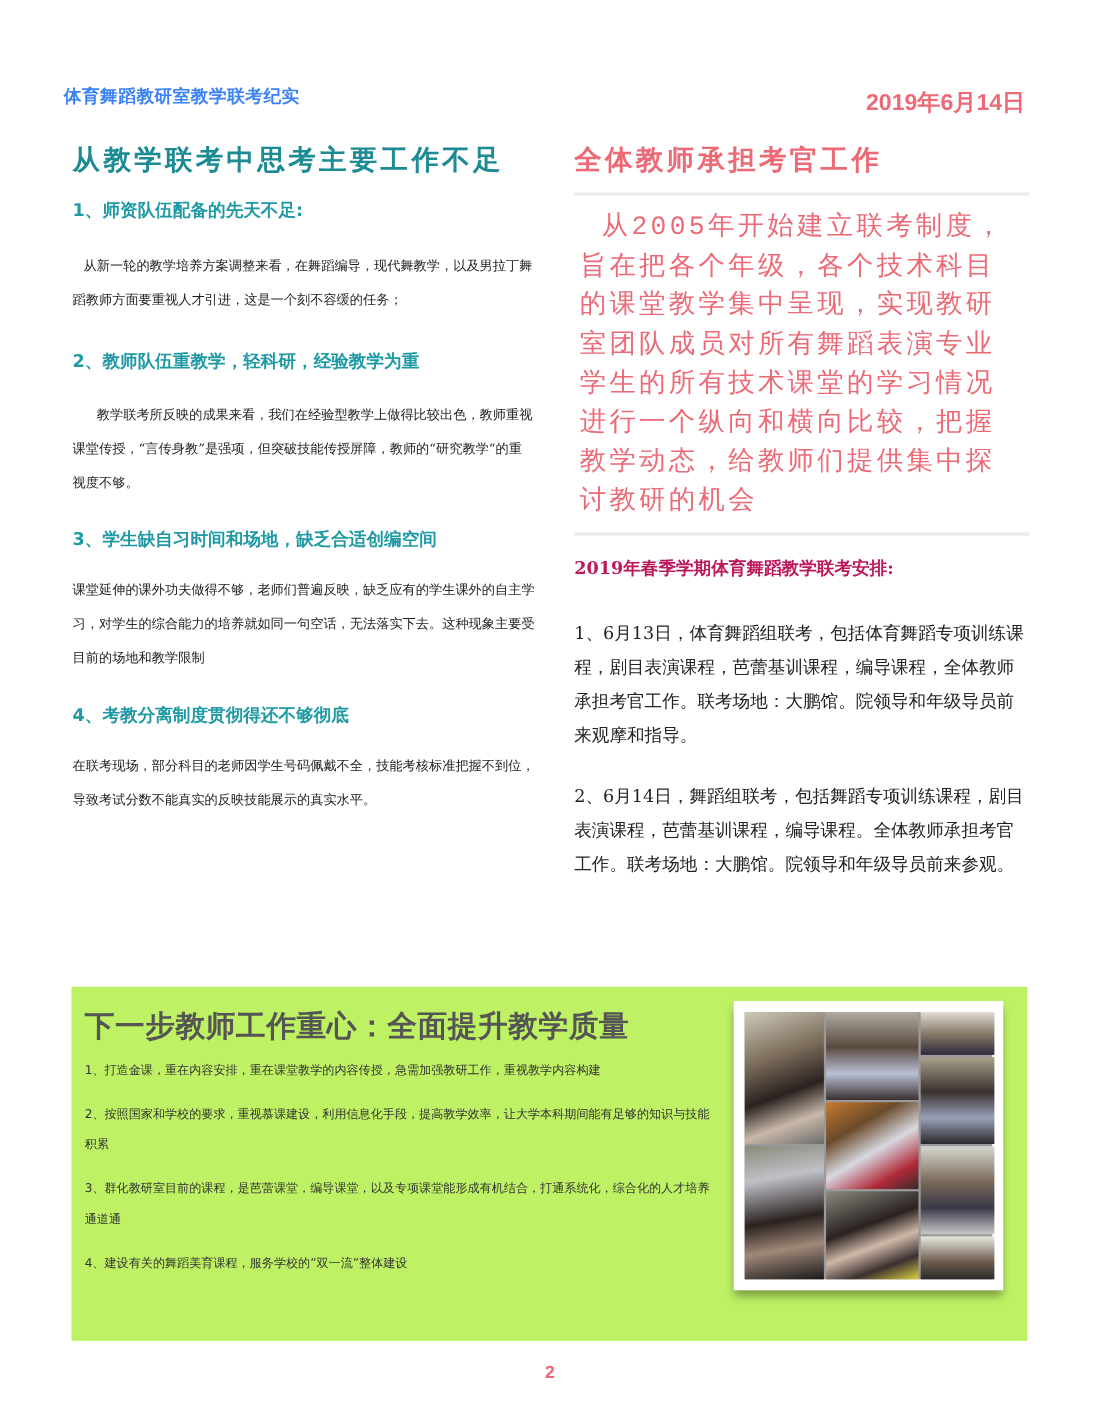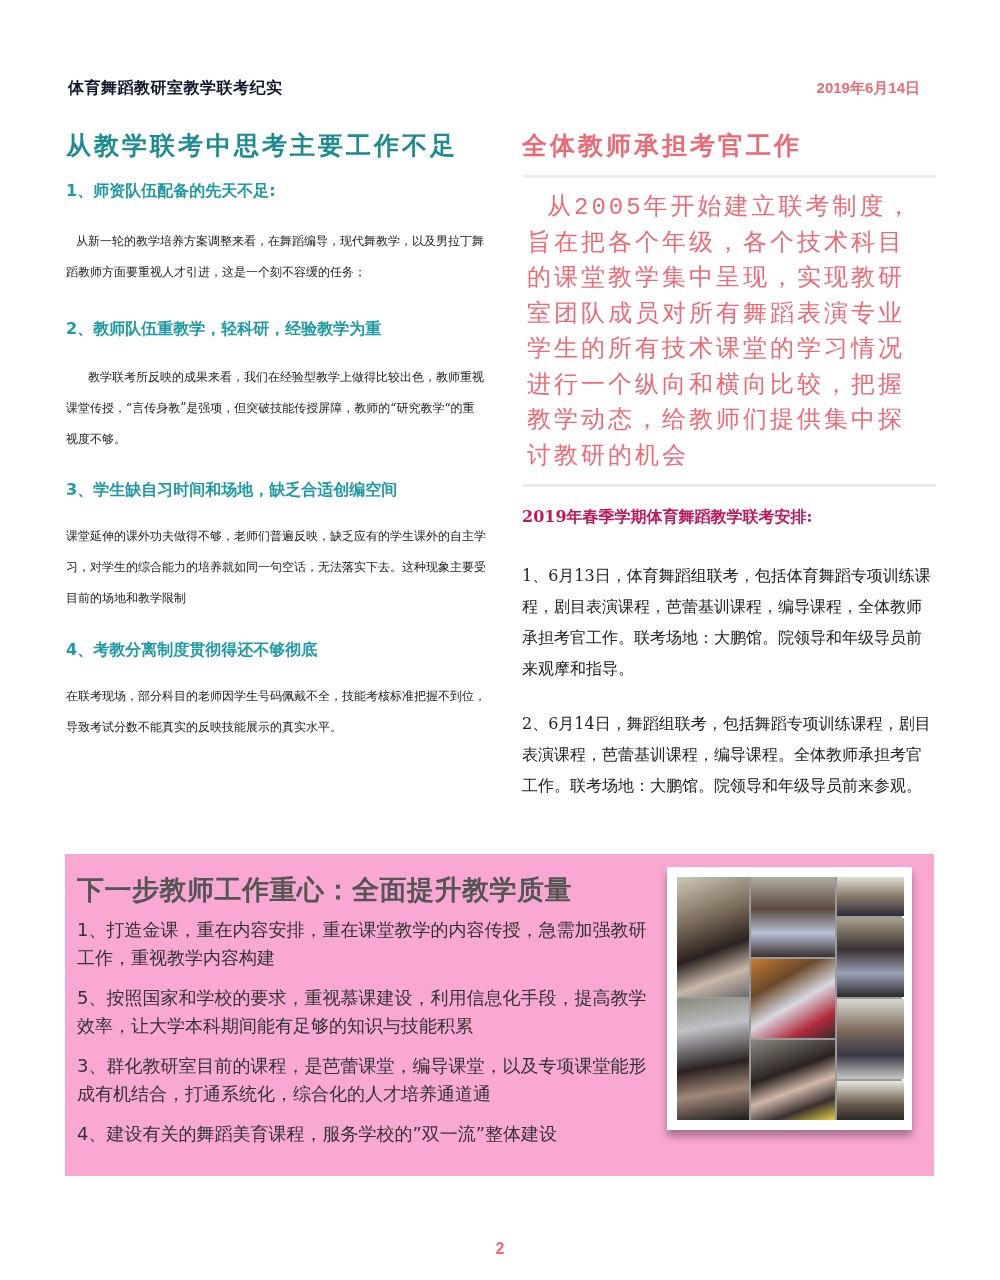--- a/index.html
+++ b/index.html
@@ -2,27 +2,27 @@
 <html><head>
 <meta charset="utf-8">
 <style>
   html, body { margin: 0; padding: 0; }
   body {
     width: 1000px; height: 1280px; background: #ffffff; position: relative;
     font-family: "DejaVu Sans", sans-serif; color: #222;
     overflow: hidden;
   }
   .header-left {
-    position: absolute; left: 68px; top: 78px;
-    font-size: 16px; font-weight: bold; color: #0f172a; letter-spacing: 0.5px;
+    position: absolute; left: 58px; top: 78px;
+    font-size: 16px; font-weight: bold; color: #3b82f6; letter-spacing: 0.5px;
   }
   .header-right {
-    position: absolute; right: 80px; top: 79px;
+    position: absolute; right: 68px; top: 79px;
     font-family: "Liberation Sans", sans-serif;
-    font-size: 15px; font-weight: bold; color: #ec6a76;
+    font-size: 21px; font-weight: bold; color: #ec6a76;
   }
   .left-col { position: absolute; left: 66px; top: 128px; width: 420px; }
   .main-heading {
     font-family: "DejaVu Serif", serif; font-size: 25px; color: #1d8b94;
     letter-spacing: 3px; margin: 0 0 14px 0; white-space: nowrap; line-height: 36px;
   }
   .sub-heading {
     font-size: 16px; font-weight: bold; color: #1f9aa4; margin: 0; line-height: 26px;
   }
   .para {
@@ -55,31 +55,31 @@
     margin: 17px 0 0 0; line-height: 26px;
   }
   .sched-item {
     font-family: "DejaVu Serif", serif; font-size: 16px; color: #222;
     line-height: 31px; margin: 0;
   }
   .si1 { margin-top: 30px; }
   .si2 { margin-top: 24px; }
 
   .bottom-panel {
-    position: absolute; left: 65px; top: 854px; width: 869px; height: 322px;
-    background: #f9a8d4;
+    position: absolute; left: 65px; top: 897px; width: 869px; height: 322px;
+    background: #bef264;
   }
   .bp-title {
     position: absolute; left: 12px; top: 18px;
     font-size: 27px; font-weight: bold; color: #555; letter-spacing: 0.5px;
     margin: 0;
   }
   .bp-list { position: absolute; left: 12px; top: 62px; width: 570px; }
   .bp-item {
-    font-size: 18px; color: #333; line-height: 28px; margin: 0 0 12px 0;
+    font-size: 11px; color: #333; line-height: 28px; margin: 0 0 12px 0;
   }
   .photo-frame {
     position: absolute; left: 602px; top: 13px; width: 245px; height: 263px;
     background: #ffffff; box-shadow: 0 6px 8px rgba(0,0,0,0.35);
   }
   .collage {
     position: absolute; left: 10px; top: 10px; width: 225px; height: 243px;
     display: grid; grid-template-columns: 72px 84px 67px; grid-template-rows: repeat(6, 1fr);
     gap: 2px; background: #9a9a9a;
   }
@@ -137,21 +137,21 @@
   <div class="divider2"></div>
   <p class="sched-title">2019年春季学期体育舞蹈教学联考安排:</p>
   <p class="sched-item si1">1、6月13日，体育舞蹈组联考，包括体育舞蹈专项训练课程，剧目表演课程，芭蕾基训课程，编导课程，全体教师承担考官工作。联考场地：大鹏馆。院领导和年级导员前来观摩和指导。</p>
   <p class="sched-item si2">2、6月14日，舞蹈组联考，包括舞蹈专项训练课程，剧目表演课程，芭蕾基训课程，编导课程。全体教师承担考官工作。联考场地：大鹏馆。院领导和年级导员前来参观。</p>
 </div>
 
 <div class="bottom-panel">
   <h2 class="bp-title">下一步教师工作重心：全面提升教学质量</h2>
   <div class="bp-list">
     <p class="bp-item">1、打造金课，重在内容安排，重在课堂教学的内容传授，急需加强教研工作，重视教学内容构建</p>
-    <p class="bp-item">5、按照国家和学校的要求，重视慕课建设，利用信息化手段，提高教学效率，让大学本科期间能有足够的知识与技能积累</p>
+    <p class="bp-item">2、按照国家和学校的要求，重视慕课建设，利用信息化手段，提高教学效率，让大学本科期间能有足够的知识与技能积累</p>
     <p class="bp-item">3、群化教研室目前的课程，是芭蕾课堂，编导课堂，以及专项课堂能形成有机结合，打通系统化，综合化的人才培养通道通</p>
     <p class="bp-item">4、建设有关的舞蹈美育课程，服务学校的”双一流”整体建设</p>
   </div>
   <div class="photo-frame">
     <div class="collage">
       <div class="tile t1"></div>
       <div class="tile t2"></div>
       <div class="tile t3"></div>
       <div class="tile t4"></div>
       <div class="tile t5"></div>

